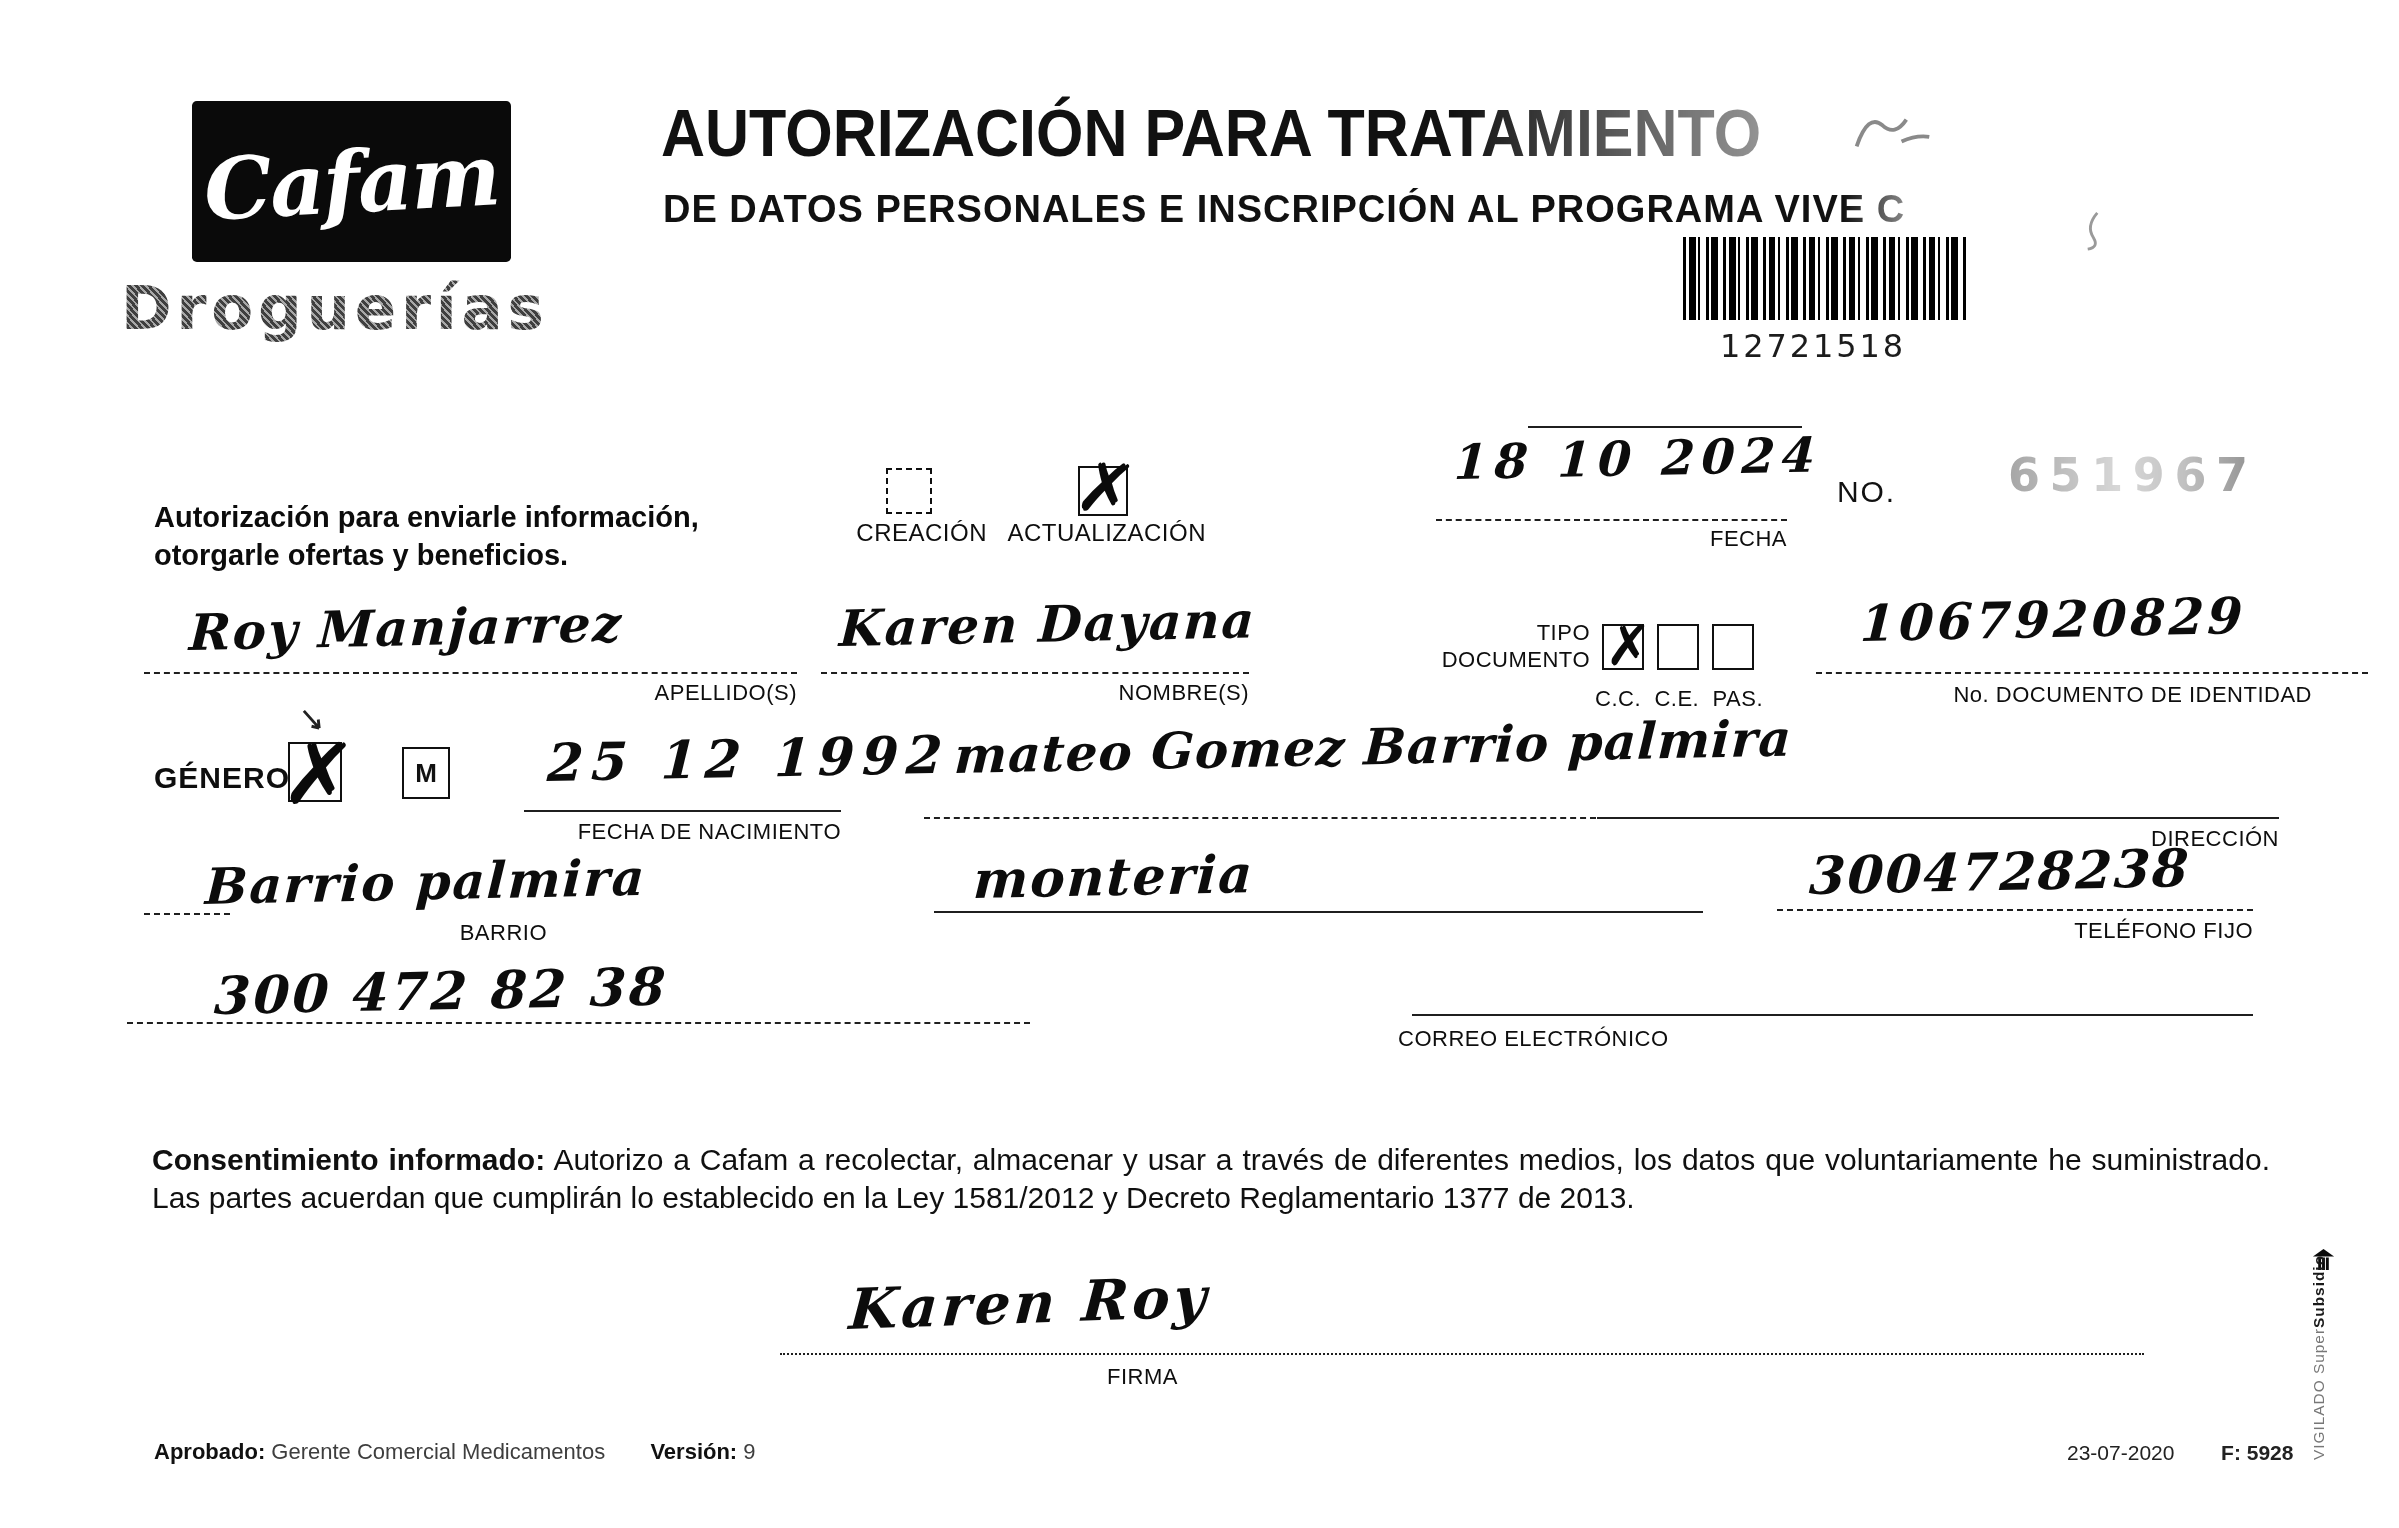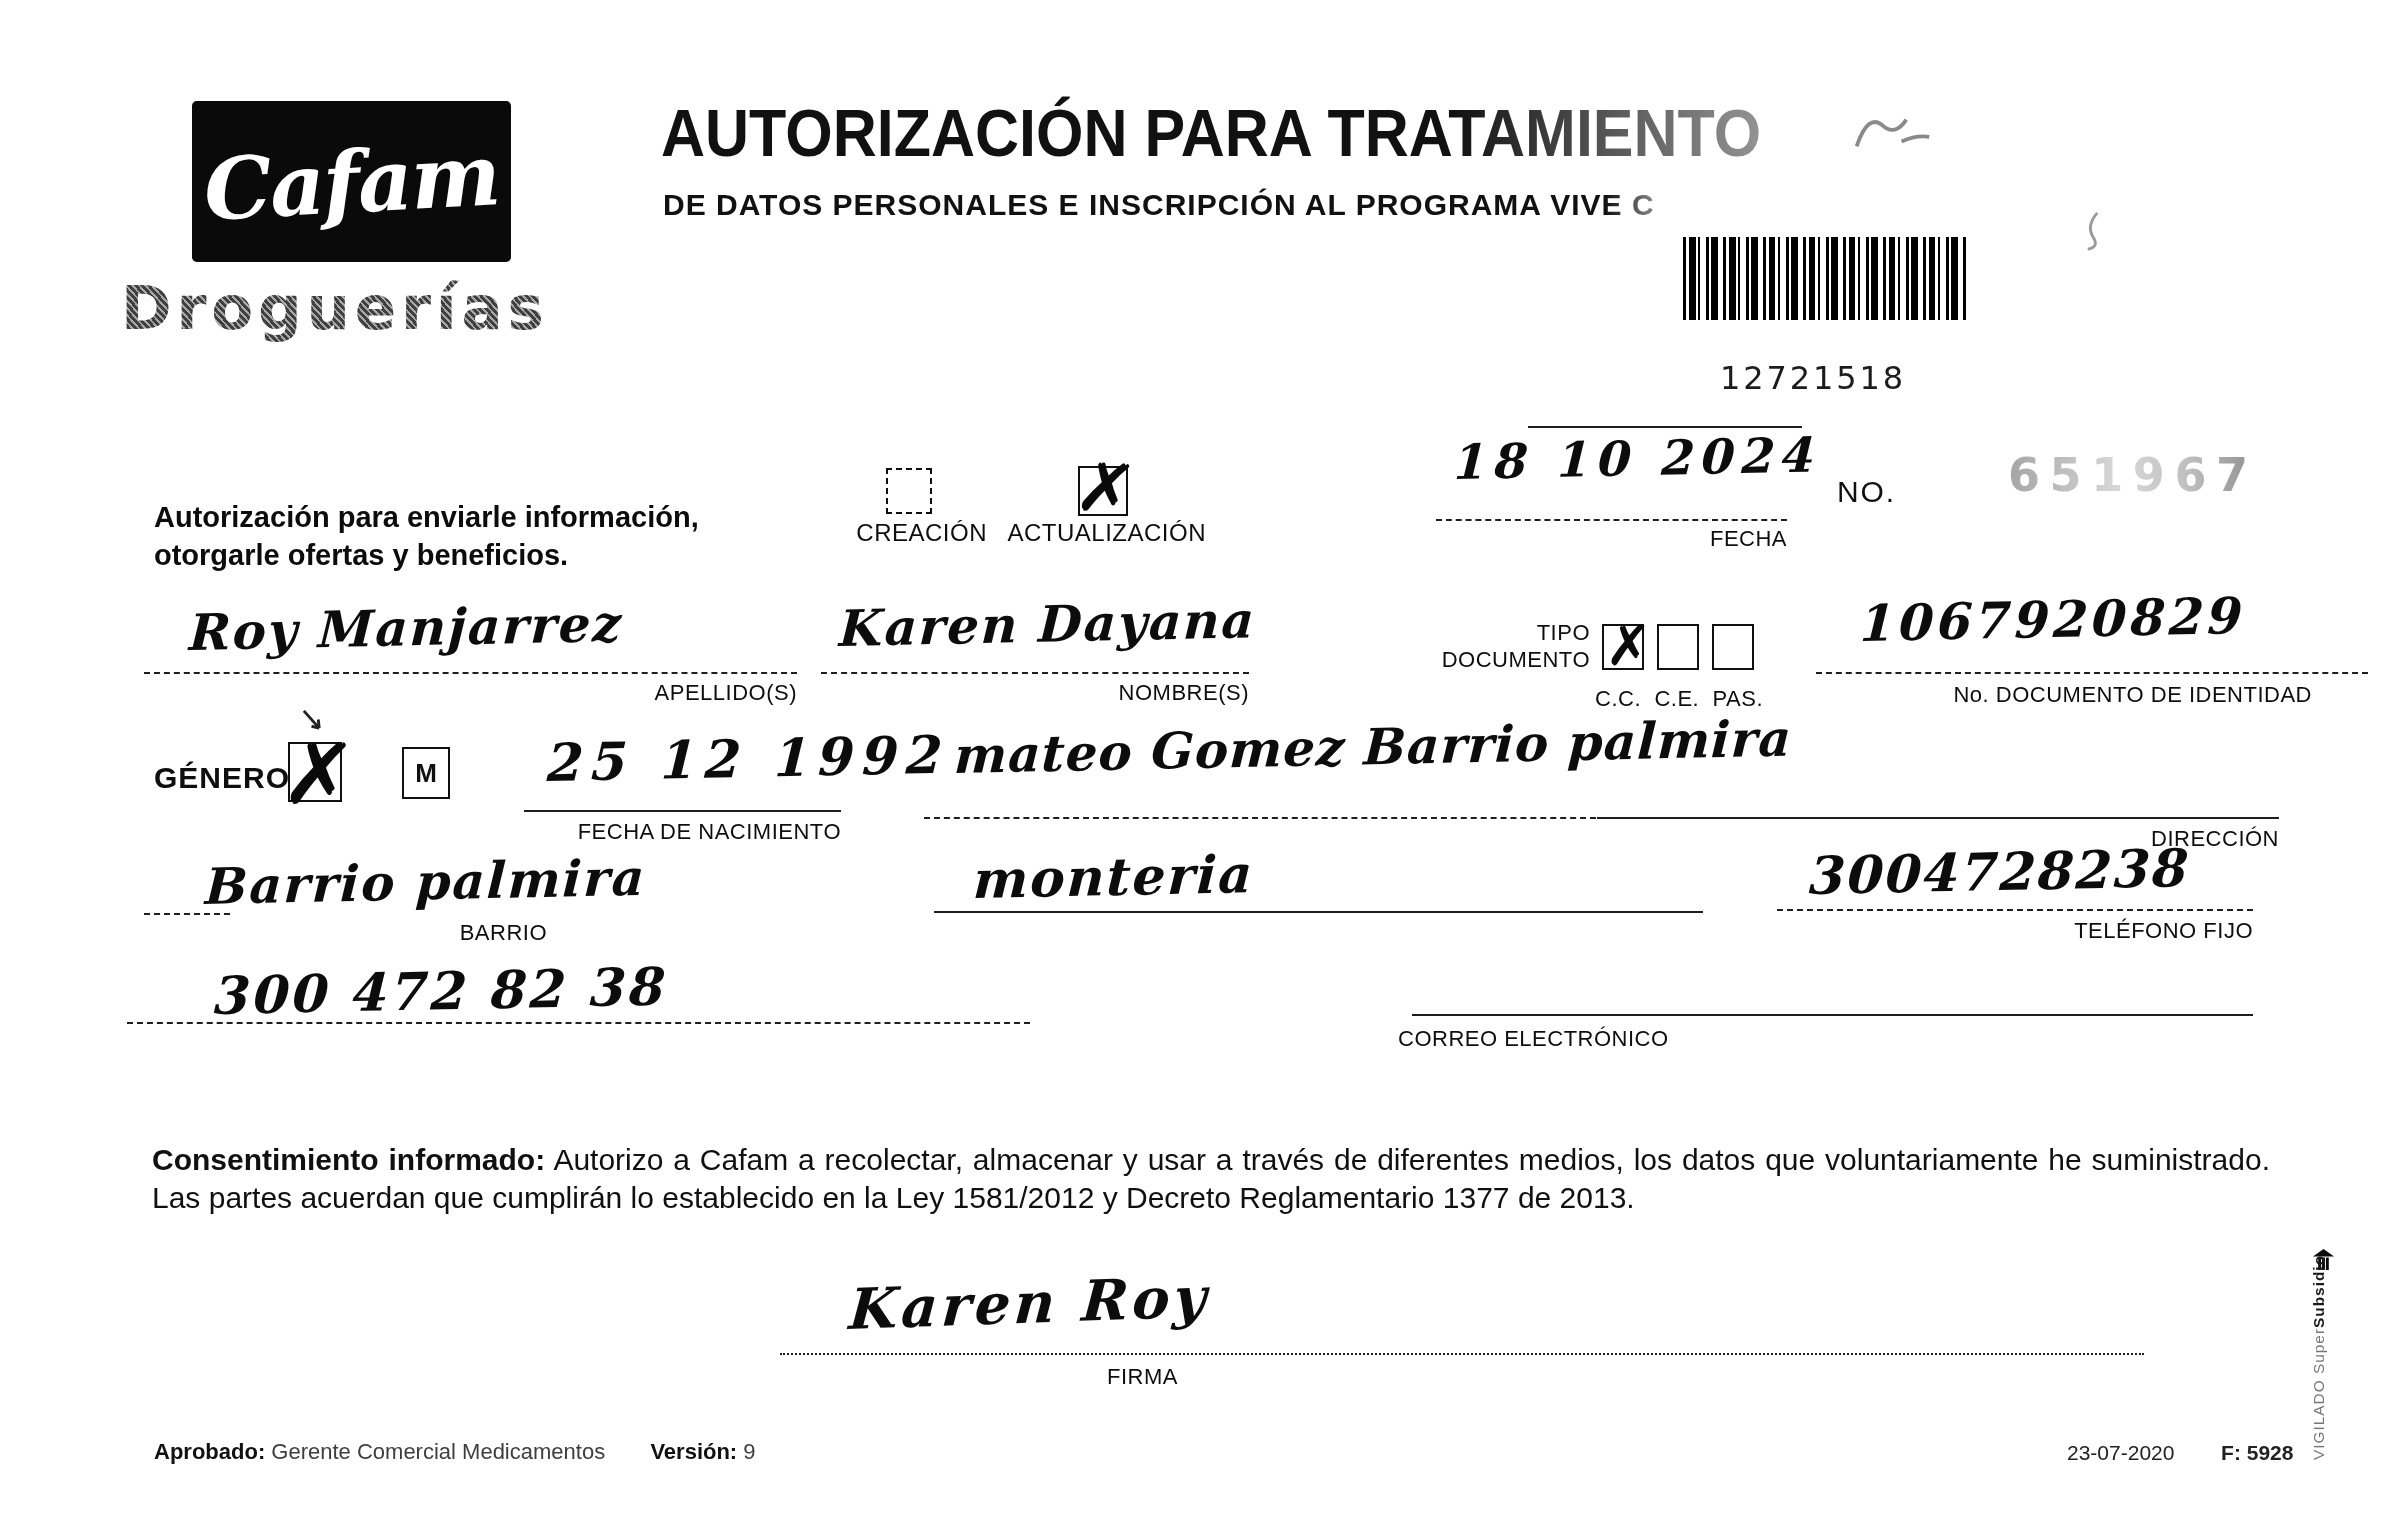--- a/index.html
+++ b/index.html
@@ -15,29 +15,29 @@
   .division{left:121px;top:272px;font-family:"DejaVu Sans",sans-serif;font-weight:bold;
             font-size:61px;color:#3f3f3f;letter-spacing:4.8px;
             -webkit-mask-image:repeating-linear-gradient(48deg,#000 0 2.9px,rgba(0,0,0,.45) 2.9px 4.8px);
             mask-image:repeating-linear-gradient(48deg,#000 0 2.9px,rgba(0,0,0,.45) 2.9px 4.8px);}
 
   
   .title{left:661px;top:96px;font-size:61px;font-weight:bold;letter-spacing:0px;white-space:nowrap;
          transform:scaleY(1.08);transform-origin:left top;
          -webkit-mask-image:linear-gradient(to right,#000 72%,rgba(0,0,0,.75) 84%,rgba(0,0,0,.45) 100%);
          mask-image:linear-gradient(to right,#000 72%,rgba(0,0,0,.75) 84%,rgba(0,0,0,.45) 100%);}
-  .subtitle{left:663px;top:188px;font-size:30px;font-weight:bold;letter-spacing:1px;white-space:nowrap;
+  .subtitle{left:663px;top:188px;font-size:38px;font-weight:bold;letter-spacing:1px;white-space:nowrap;
          -webkit-mask-image:linear-gradient(to right,#000 95%,rgba(0,0,0,.5) 100%);
          mask-image:linear-gradient(to right,#000 95%,rgba(0,0,0,.5) 100%);}
 
   
   .barcode{left:1683px;top:237px;width:284px;height:83px;
     background:repeating-linear-gradient(90deg,#000 0 2.9px,#fff 2.9px 5.8px,#000 5.8px 12.5px,#fff 12.5px 15.4px,
       #000 15.4px 17.3px,#fff 17.3px 23px,#000 23px 26px,#fff 26px 28px,#000 28px 35px,#fff 35px 40px);}
-  .barcodenum{left:1720px;top:327px;font-size:32px;letter-spacing:2.9px;font-family:"DejaVu Sans",sans-serif;color:#1c1c1c;margin-top:32px;}
+  .barcodenum{left:1720px;top:327px;font-size:32px;letter-spacing:2.9px;font-family:"DejaVu Sans",sans-serif;color:#1c1c1c;}
 
   
   .lbl{font-size:22px;letter-spacing:0.5px;color:#0e0e0e;white-space:nowrap;}
   .lblc{text-align:right;}
   .hand{font-family:"DejaVu Serif",serif;font-style:italic;font-weight:600;color:#0c0c0c;
         white-space:nowrap;transform:rotate(-1.2deg) skewX(-4deg);transform-origin:left bottom;}
   .fline{border-bottom:2.9px dashed #1f1f1f;height:0;}
   .fsolid{border-bottom:2.9px solid #1f1f1f;height:0;}
   .box{border:2.9px solid #101010;background:#fff;}
   .mark{font-family:"DejaVu Sans",sans-serif;color:#0a0a0a;line-height:1;}

